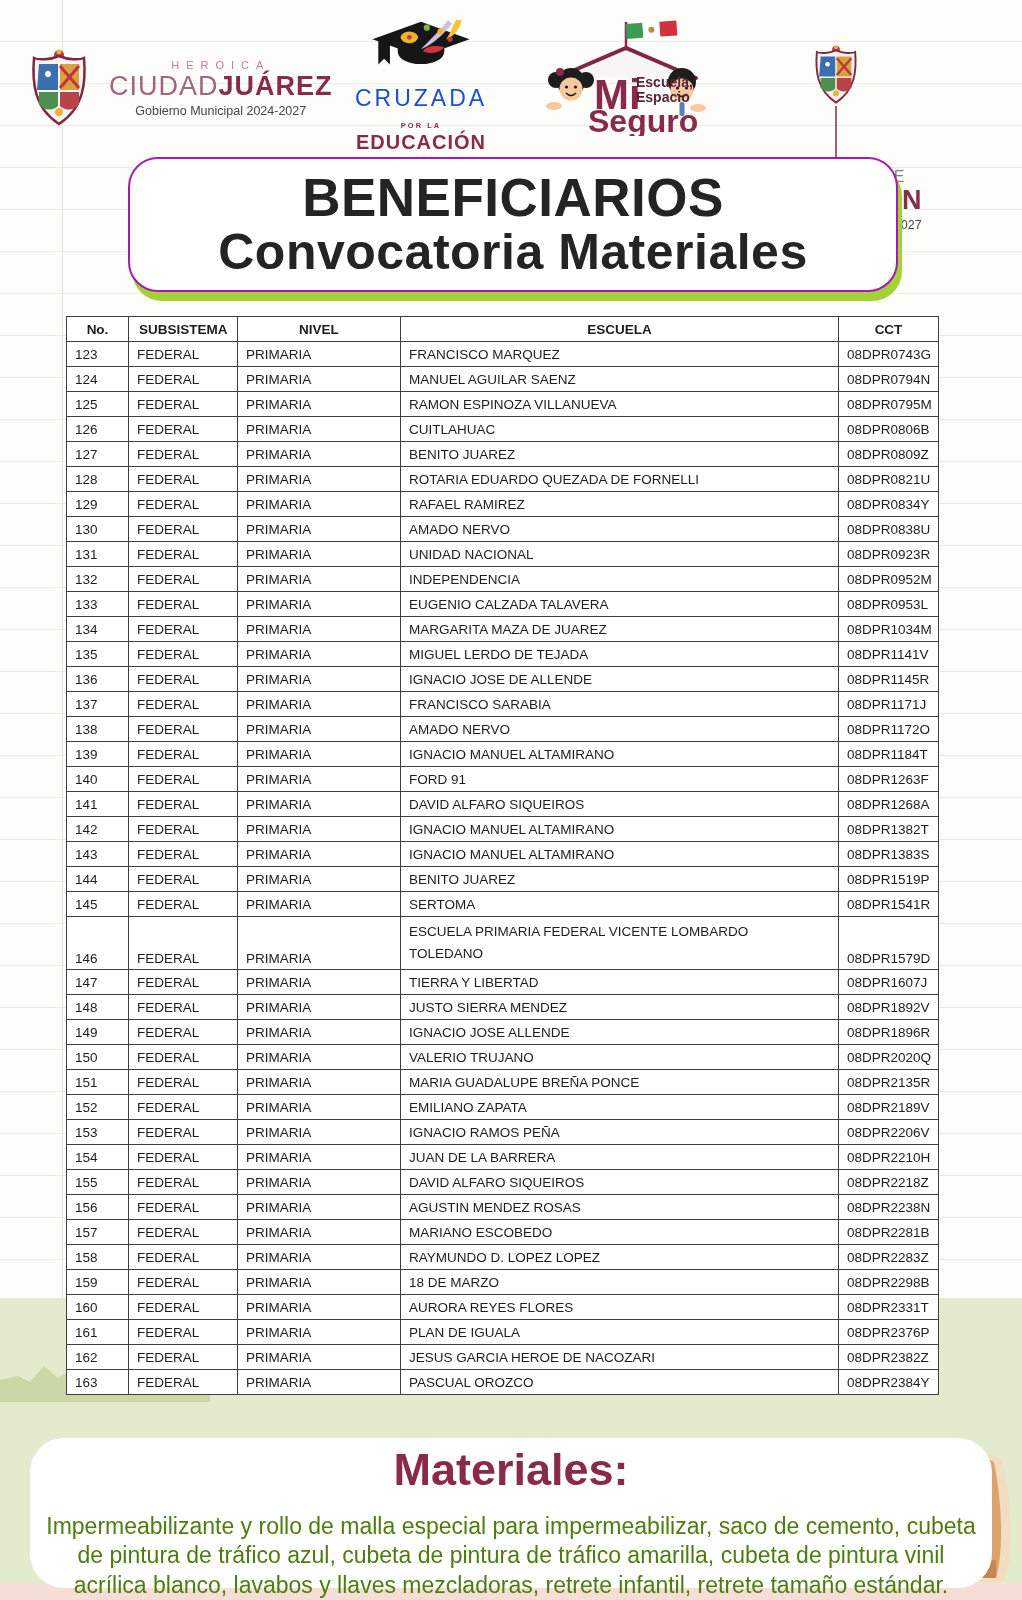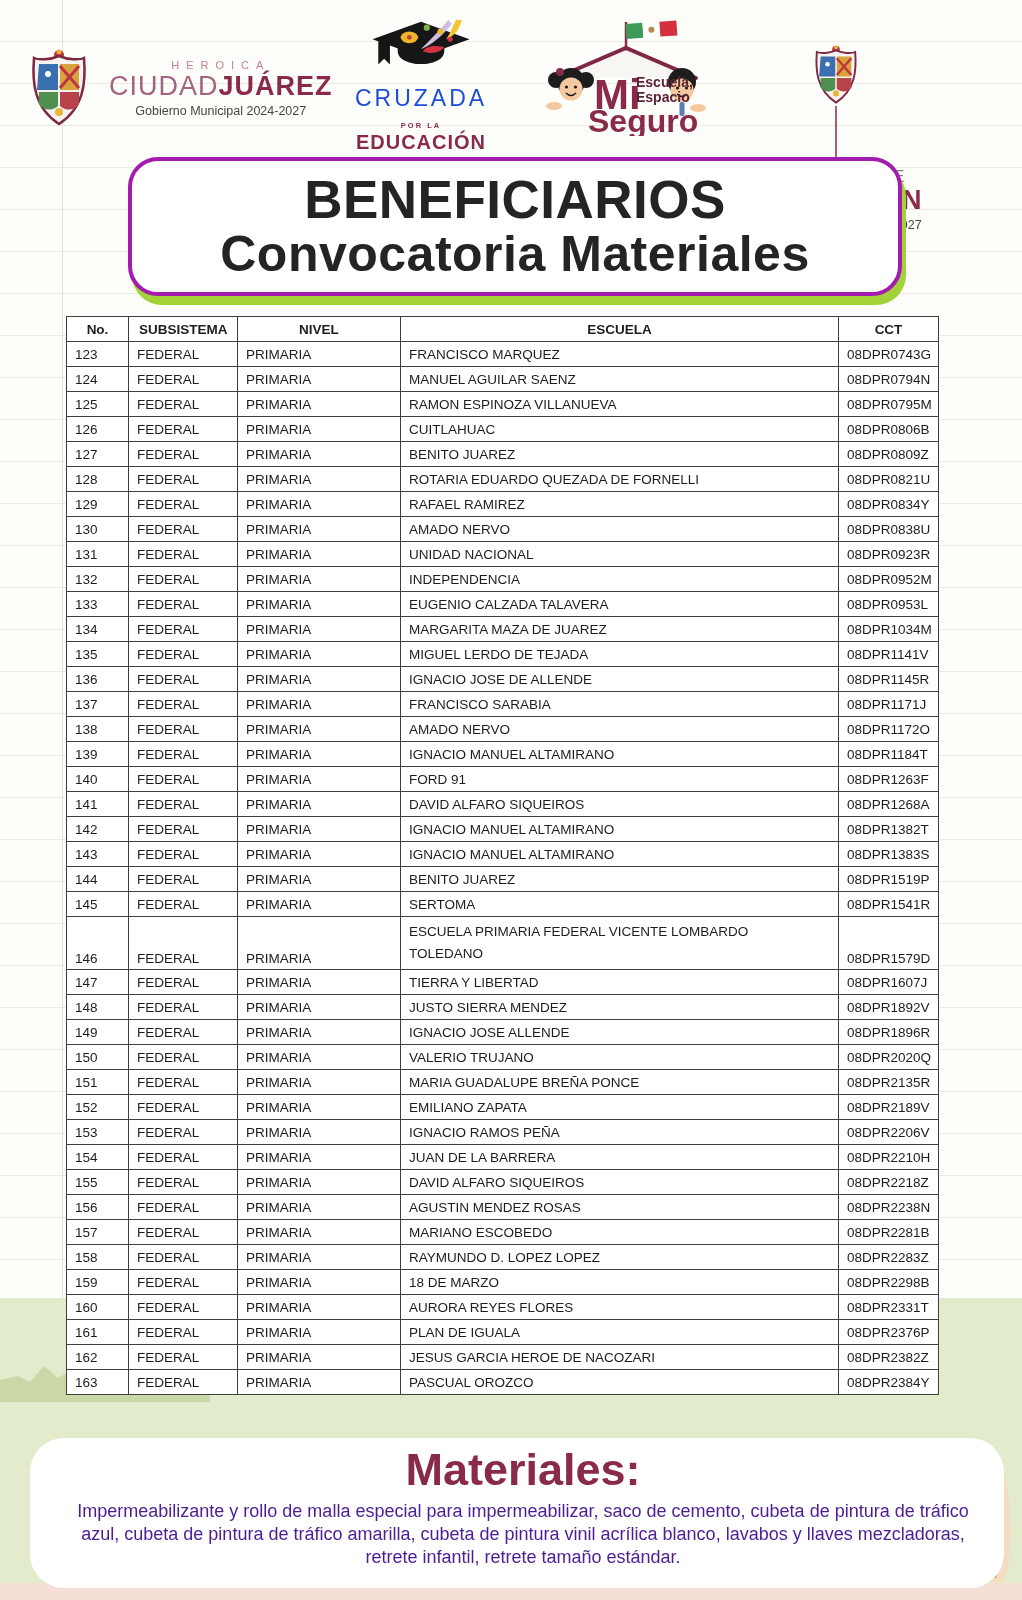--- a/index.html
+++ b/index.html
@@ -44,21 +44,21 @@
 
   .logo-direccion{position:absolute;left:750px;top:44px;display:flex;align-items:center;flex-direction:column;}
   .logo-direccion .divider{width:2px;height:62px;background:#8a2a4b;opacity:.75;margin:0 11px;}
   .dir-line1{font-size:16px;letter-spacing:2px;color:#8b7d7c;text-align:center;}
   .dir-line2{font-size:27px;font-weight:800;letter-spacing:1px;color:#8a2a4b;text-align:center;line-height:1.1;}
   .dir-line3{font-size:12.5px;color:#4b4340;text-align:center;margin-top:2px;}
 
   
   .title-box{
     position:absolute;left:128px;top:157px;width:766px;height:131px;z-index:2;
-    background:#fff;border:4px solid #a21caf;border-radius:30px;
+    background:#fff;border:2px solid #a21caf;border-radius:30px;
     box-shadow:4px 9px 0 #a3d238;
     display:flex;flex-direction:column;align-items:center;justify-content:center;
   }
   .title-line1{font-size:53px;font-weight:800;color:#242424;line-height:1.05;letter-spacing:0.5px;}
   .title-line2{font-size:50px;font-weight:700;color:#242424;line-height:1.05;letter-spacing:0.5px;}
 
   
   .school-table{
     position:absolute;left:66px;top:316px;z-index:2;
     border-collapse:collapse;table-layout:fixed;width:872px;
@@ -69,25 +69,25 @@
   }
   .school-table th{height:24px;font-weight:bold;text-align:center;padding:0 10px;}
   .school-table td{height:24px;padding:0 4px 0 8px;vertical-align:middle;}
   .school-table td.col-school{white-space:pre-line;}
   .school-table tr.tall td{height:49px;vertical-align:bottom;padding-bottom:3px;}
   .school-table tr.tall td.col-school{vertical-align:middle;line-height:1.6;padding-bottom:0;margin-top:24px;}
 
   
   .footer-box{
     position:absolute;left:30px;top:1438px;width:962px;height:150px;z-index:2;
-    background:#fff;border-radius:34px;text-align:center;padding-left:12px;
+    background:#fff;border-radius:34px;text-align:center;
   }
   .materials-heading{font-size:45px;font-weight:800;color:#8a2a4b;margin-top:6px;letter-spacing:0;}
   .materials-body{
-    width:930px;margin:4px auto 0;font-size:18px;line-height:1.28;color:#4c1d95;
+    width:930px;margin:16px auto 0;font-size:23px;line-height:1.28;color:#4d7c0f;
   }
 </style>
 </head>
 <body>
 
 <div class="page">
 
   <svg width="0" height="0" style="position:absolute" aria-hidden="true">
     <defs>
       <symbol id="shield" viewBox="0 0 60 80">

